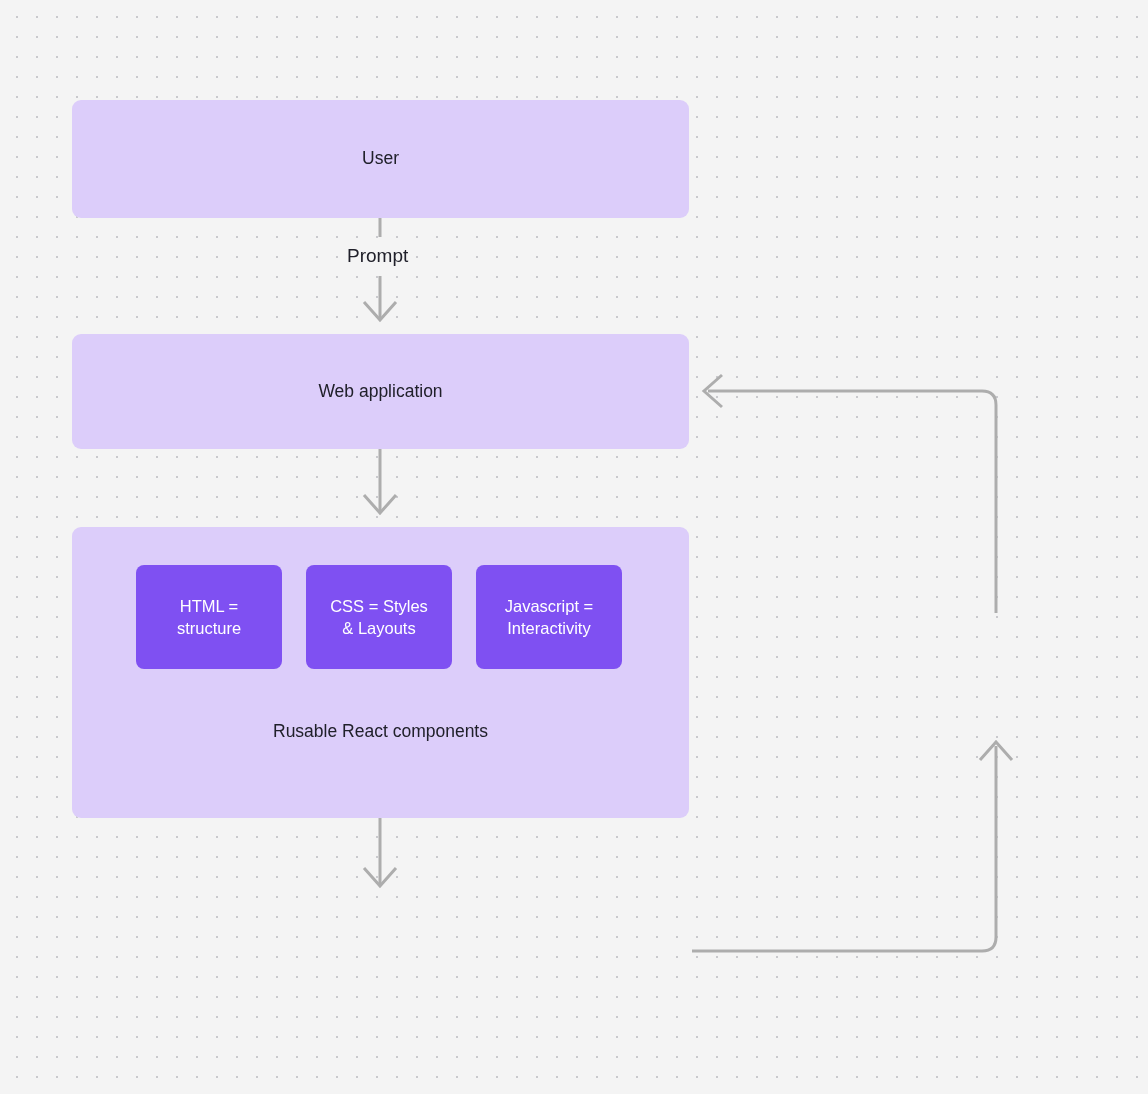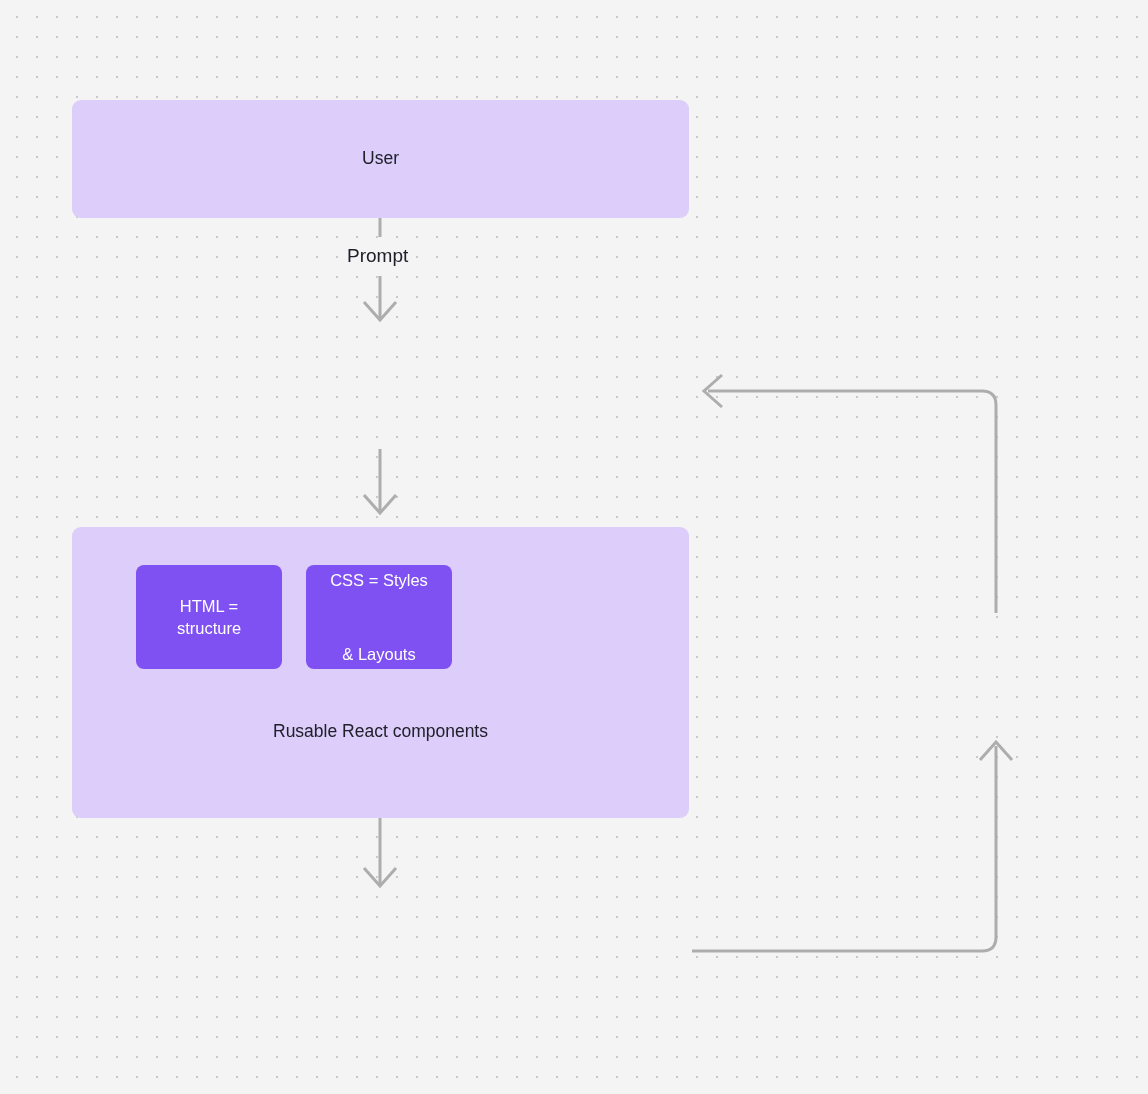--- a/index.html
+++ b/index.html
@@ -101,28 +101,35 @@
     <path class="edge-path" d="M 996 613 L 996 405 Q 996 391 982 391 L 708 391"></path>
     <path class="edge-head" d="M 722 375 L 704 391 L 722 407"></path>
   </svg>
 
   <div class="node node-lavender" style="left:72px; top:62px; width:617px; height:118px;margin-top:38px;">
     <span>User</span>
   </div>
 
   <div class="edge-label" style="left:341px; top:245px;">Prompt</div>
 
+  <div class="node node-lavender" style="left:72px; top:334px; width:617px; height:115px;">
+    <span>Web application</span>
+  </div>
 
   <div class="node node-lavender" style="left:72px; top:527px; width:617px; height:291px; display:block;">
     <div class="node node-violet" style="left:64px; top:38px; width:146px; height:104px; flex-direction:column;">
       <span>HTML =</span>
       <span>structure</span>
     </div>
-    <div class="node node-violet" style="left:234px; top:38px; width:146px; height:104px; flex-direction:column;justify-content:space-between;">
+    <div class="node node-violet" style="left:234px; top:38px; width:146px; height:104px; flex-direction:column;">
       <span>CSS = Styles</span>
       <span>&amp; Layouts</span>
+    </div>
+    <div class="node node-violet" style="left:404px; top:38px; width:146px; height:104px; flex-direction:column;">
+      <span>Javascript =</span>
+      <span>Interactivity</span>
     </div>
     <div class="group-label" style="left:0; top:192px; width:617px;">Rusable React components</div>
   </div>
 
 
 
 </div>
 
 </body></html>

